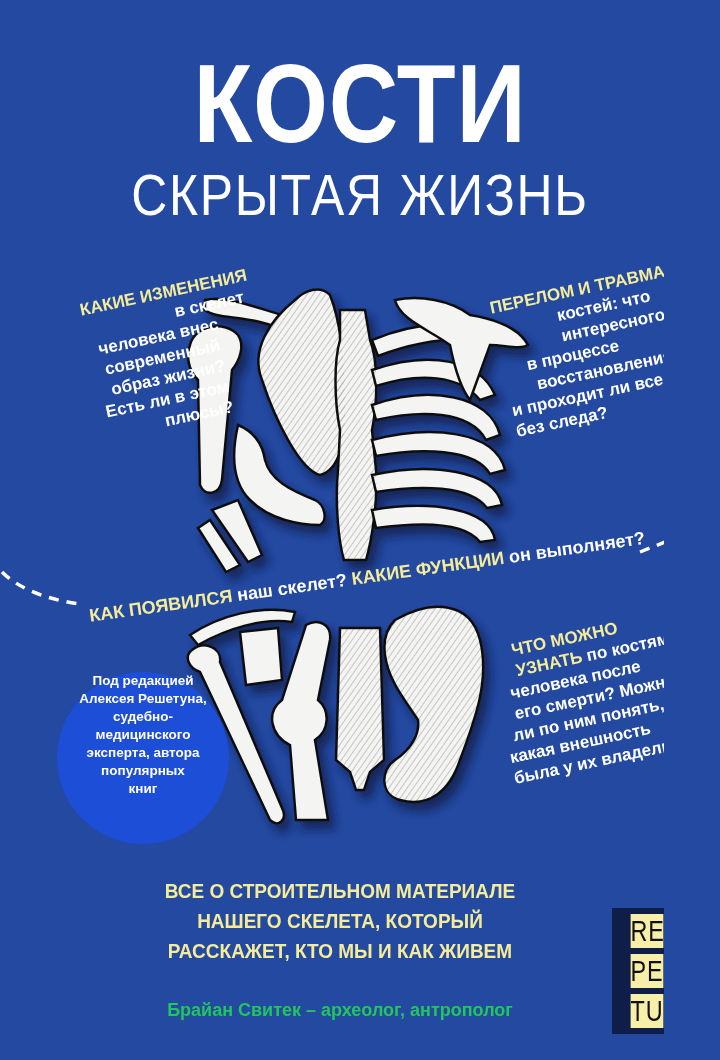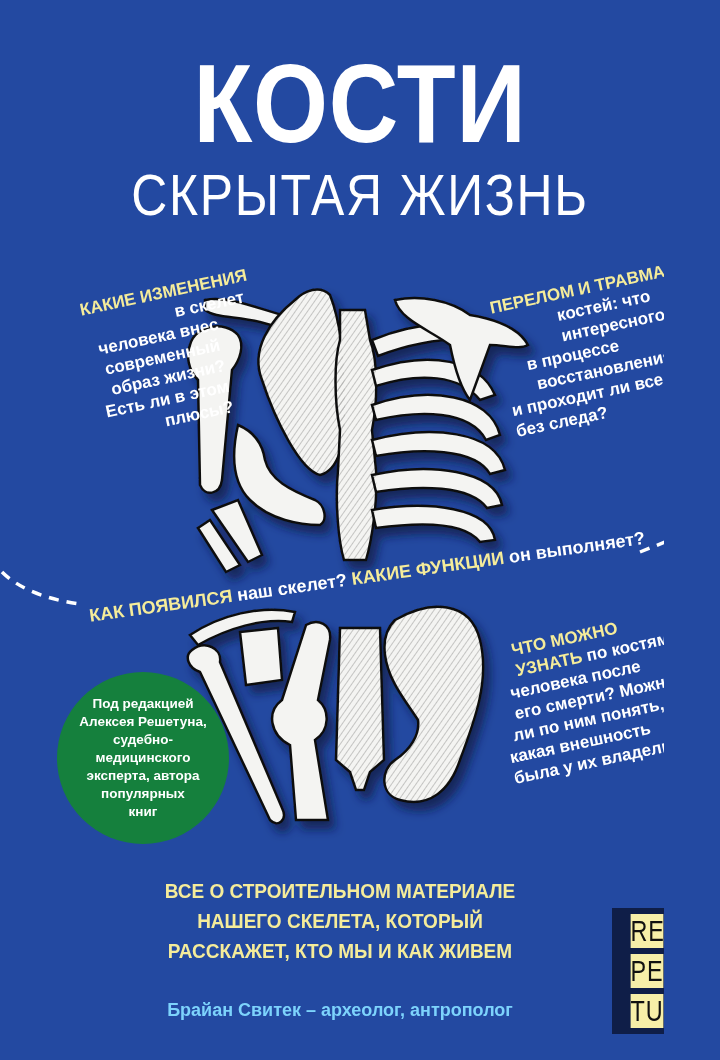--- a/index.html
+++ b/index.html
@@ -8,24 +8,24 @@
   .title-main { position:absolute; left:0; width:720px; top:48px; text-align:center; color:#fff; font-weight:bold; font-size:112px; line-height:112px; letter-spacing:1px; transform:scaleX(0.86); }
   .title-sub { position:absolute; left:0; width:720px; top:165px; text-align:center; color:#fff; font-size:58px; line-height:60px; transform:scaleX(0.86); letter-spacing:2px; }
   .q { position:absolute; color:#fff; font-weight:bold; font-size:17px; line-height:21px; transform-origin:left top; white-space:nowrap; }
   .q .hl { color:#f5ec9a; }
   .q .line { display:block; }
   .q1 { left:78px; top:300px; transform:rotate(-12deg); }
   .q2 { left:488px; top:298px; transform:rotate(-12deg); }
   .q4 { left:486px; top:645px; transform:rotate(-12deg); }
   .curve-text { position:absolute; left:88px; top:606px; color:#fff; font-weight:bold; font-size:18px; white-space:nowrap; transform:rotate(-8deg); transform-origin:left top; }
   .curve-text .hl { color:#f5ec9a; }
-  .editor-circle { position:absolute; left:57px; top:672px; width:172px; height:172px; border-radius:50%; background:#15803d; display:flex; align-items:center; justify-content:center; text-align:center; }
+  .editor-circle { position:absolute; left:57px; top:672px; width:172px; height:172px; border-radius:50%; background:#1d4ed8; display:flex; align-items:flex-start; justify-content:center; text-align:center; }
   .editor-circle span { color:#fff; font-weight:bold; font-size:13.5px; line-height:18px; white-space:pre-line; }
   .tagline { position:absolute; left:130px; width:420px; top:876px; text-align:center; color:#f5ec9a; font-weight:bold; font-size:20px; line-height:30px; white-space:pre-line; transform:scaleX(0.95); }
-  .author { position:absolute; left:120px; width:440px; top:1000px; text-align:center; color:#7dd3fc; font-weight:bold; font-size:18px; }
+  .author { position:absolute; left:120px; width:440px; top:1000px; text-align:center; color:#22c55e; font-weight:bold; font-size:18px; }
   .logo { position:absolute; left:612px; top:908px; width:70px; height:126px; background:#0f1e48; padding:6px 14px; box-sizing:border-box; display:flex; flex-direction:column; gap:6px; }
   .logo span { display:block; background:#f7efa8; color:#111; font-size:30px; line-height:34px; text-align:center; letter-spacing:1px; font-family:"Liberation Sans Narrow","Liberation Sans", sans-serif; transform:scaleX(0.78); transform-origin:center; }
   svg.art { position:absolute; left:0; top:0; }
 </style>
 </head>
 <body>
 
 <div class="cover">
 
   <svg class="art" width="720" height="1060">

